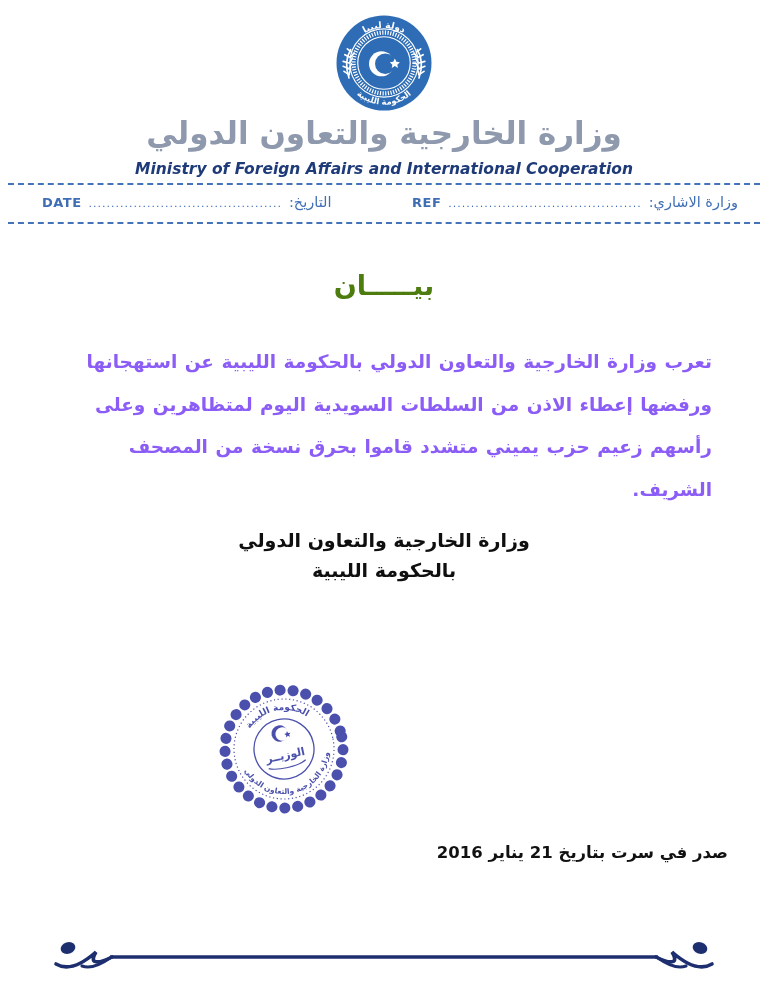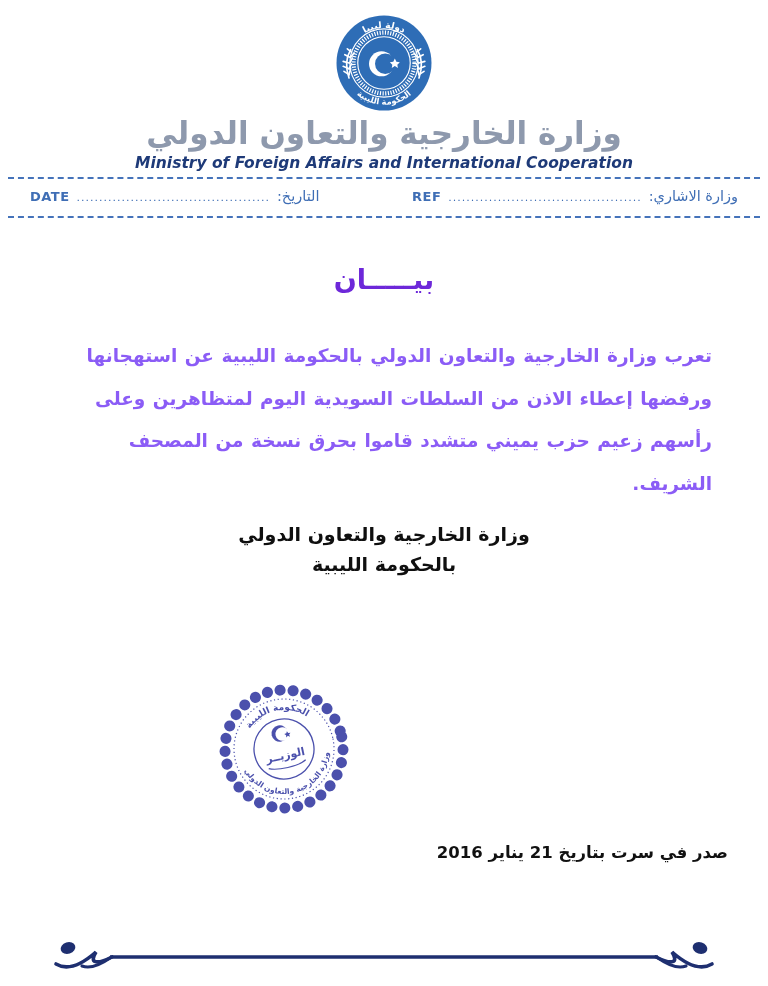--- a/index.html
+++ b/index.html
@@ -10,34 +10,34 @@
     font-family:"DejaVu Sans", sans-serif;
   }
   
   .emblem { display:block; margin:13px auto 0; }
   .callig {
     text-align:center; color:#8e99ad; font-size:31px; font-weight:bold;
     margin-top:2px; direction:rtl; letter-spacing:0.5px;
   }
   .ministry-en {
     text-align:center; color:#1e3a78; font-size:15.5px; font-weight:bold;
-    font-style:italic; margin-top:3px;
+    font-style:italic; margin-top:9px;
   }
   .rule-dashed { border-top:2px dashed #4573ba; margin:5px 8px 0; height:0; }
   .refbar {
     display:flex; justify-content:space-between; align-items:center;
-    padding:9px 30px 7px; color:#3f6eb5;
+    padding:9px 30px 7px; color:#3f6eb5;margin-left:12px;
   }
   .ref-group { display:flex; align-items:baseline; gap:7px; }
   .ref-en { font-size:13px; font-weight:bold; letter-spacing:0.5px; }
   .ref-dots { font-size:11px; letter-spacing:1px; overflow:hidden; white-space:nowrap; }
   .ref-ar { font-size:14.5px; direction:rtl; }
   
   .stmt-title {
-    text-align:center; font-size:27px; font-weight:bold; color:#6d28d9;
+    text-align:center; font-size:27px; font-weight:bold; color:#4d7c0f;
     margin-top:46px; direction:rtl;
   }
   .body-text { padding:40px 56px 0 58px; direction:rtl; }
   .body-text p {
     font-size:18.5px; font-weight:bold; color:#8b5cf6; text-align:right;
     line-height:2.3; margin-bottom:15px; word-spacing:1px;
   }
   .signature {
     text-align:center; font-weight:bold; font-size:19px; color:#0f0f0f;
     margin-top:8px; line-height:1.55; direction:rtl;

